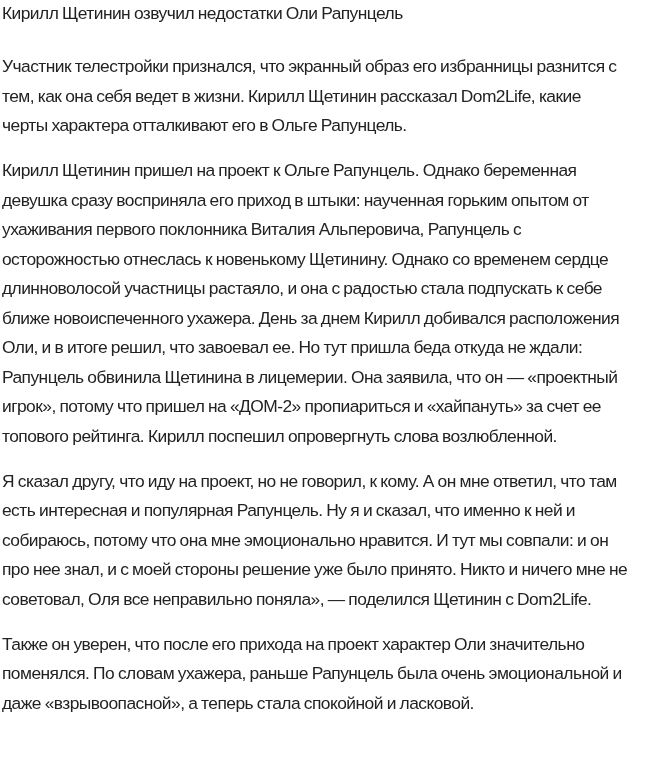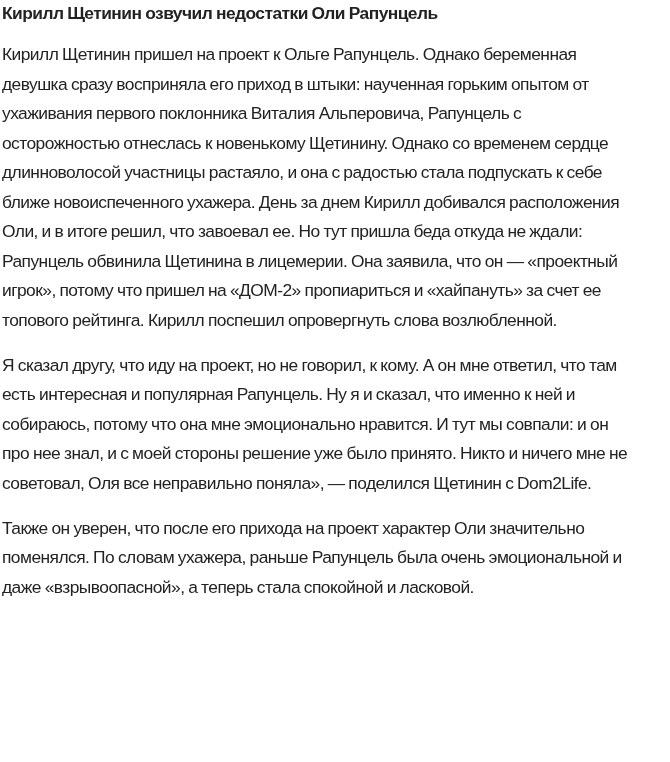--- a/index.html
+++ b/index.html
@@ -8,34 +8,37 @@
     padding: 2px 0 0 2px;
     color: #222222;
     font-family: "Liberation Sans", sans-serif;
     font-size: 17.4px;
     line-height: 29.5px;
     letter-spacing: -0.55px;
     word-spacing: -0.5px;
   }
   .article h1 {
     font-size: 17.4px;
-    font-weight: bold;
-    margin: 0 0 16px 0;
+    font-weight: normal;
+    margin: 0 0 28px 0;
     line-height: 22px;
   }
   .article p {
     margin: 0 0 15.5px 0;
     white-space: pre-line;
   }
 </style>
 </head>
 <body>
 
 <div class="article">
   <h1>Кирилл Щетинин озвучил недостатки Оли Рапунцель</h1>
+  <p>Участник телестройки признался, что экранный образ его избранницы разнится с
+тем, как она себя ведет в жизни. Кирилл Щетинин рассказал Dom2Life, какие
+черты характера отталкивают его в Ольге Рапунцель.</p>
   <p>Кирилл Щетинин пришел на проект к Ольге Рапунцель. Однако беременная
 девушка сразу восприняла его приход в штыки: наученная горьким опытом от
 ухаживания первого поклонника Виталия Альперовича, Рапунцель с
 осторожностью отнеслась к новенькому Щетинину. Однако со временем сердце
 длинноволосой участницы растаяло, и она с радостью стала подпускать к себе
 ближе новоиспеченного ухажера. День за днем Кирилл добивался расположения
 Оли, и в итоге решил, что завоевал ее. Но тут пришла беда откуда не ждали:
 Рапунцель обвинила Щетинина в лицемерии. Она заявила, что он — «проектный
 игрок», потому что пришел на «ДОМ-2» пропиариться и «хайпануть» за счет ее
 топового рейтинга. Кирилл поспешил опровергнуть слова возлюбленной.</p>

